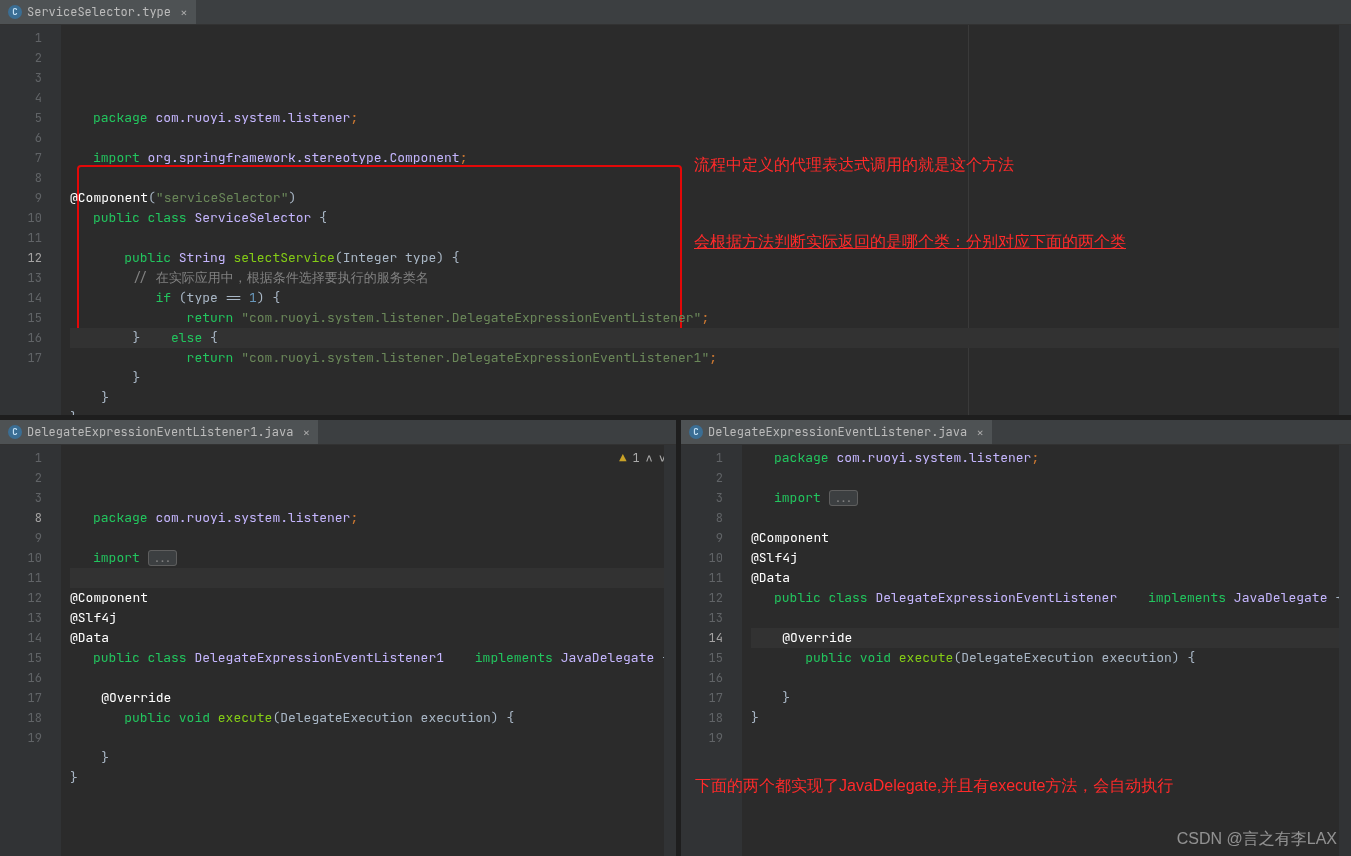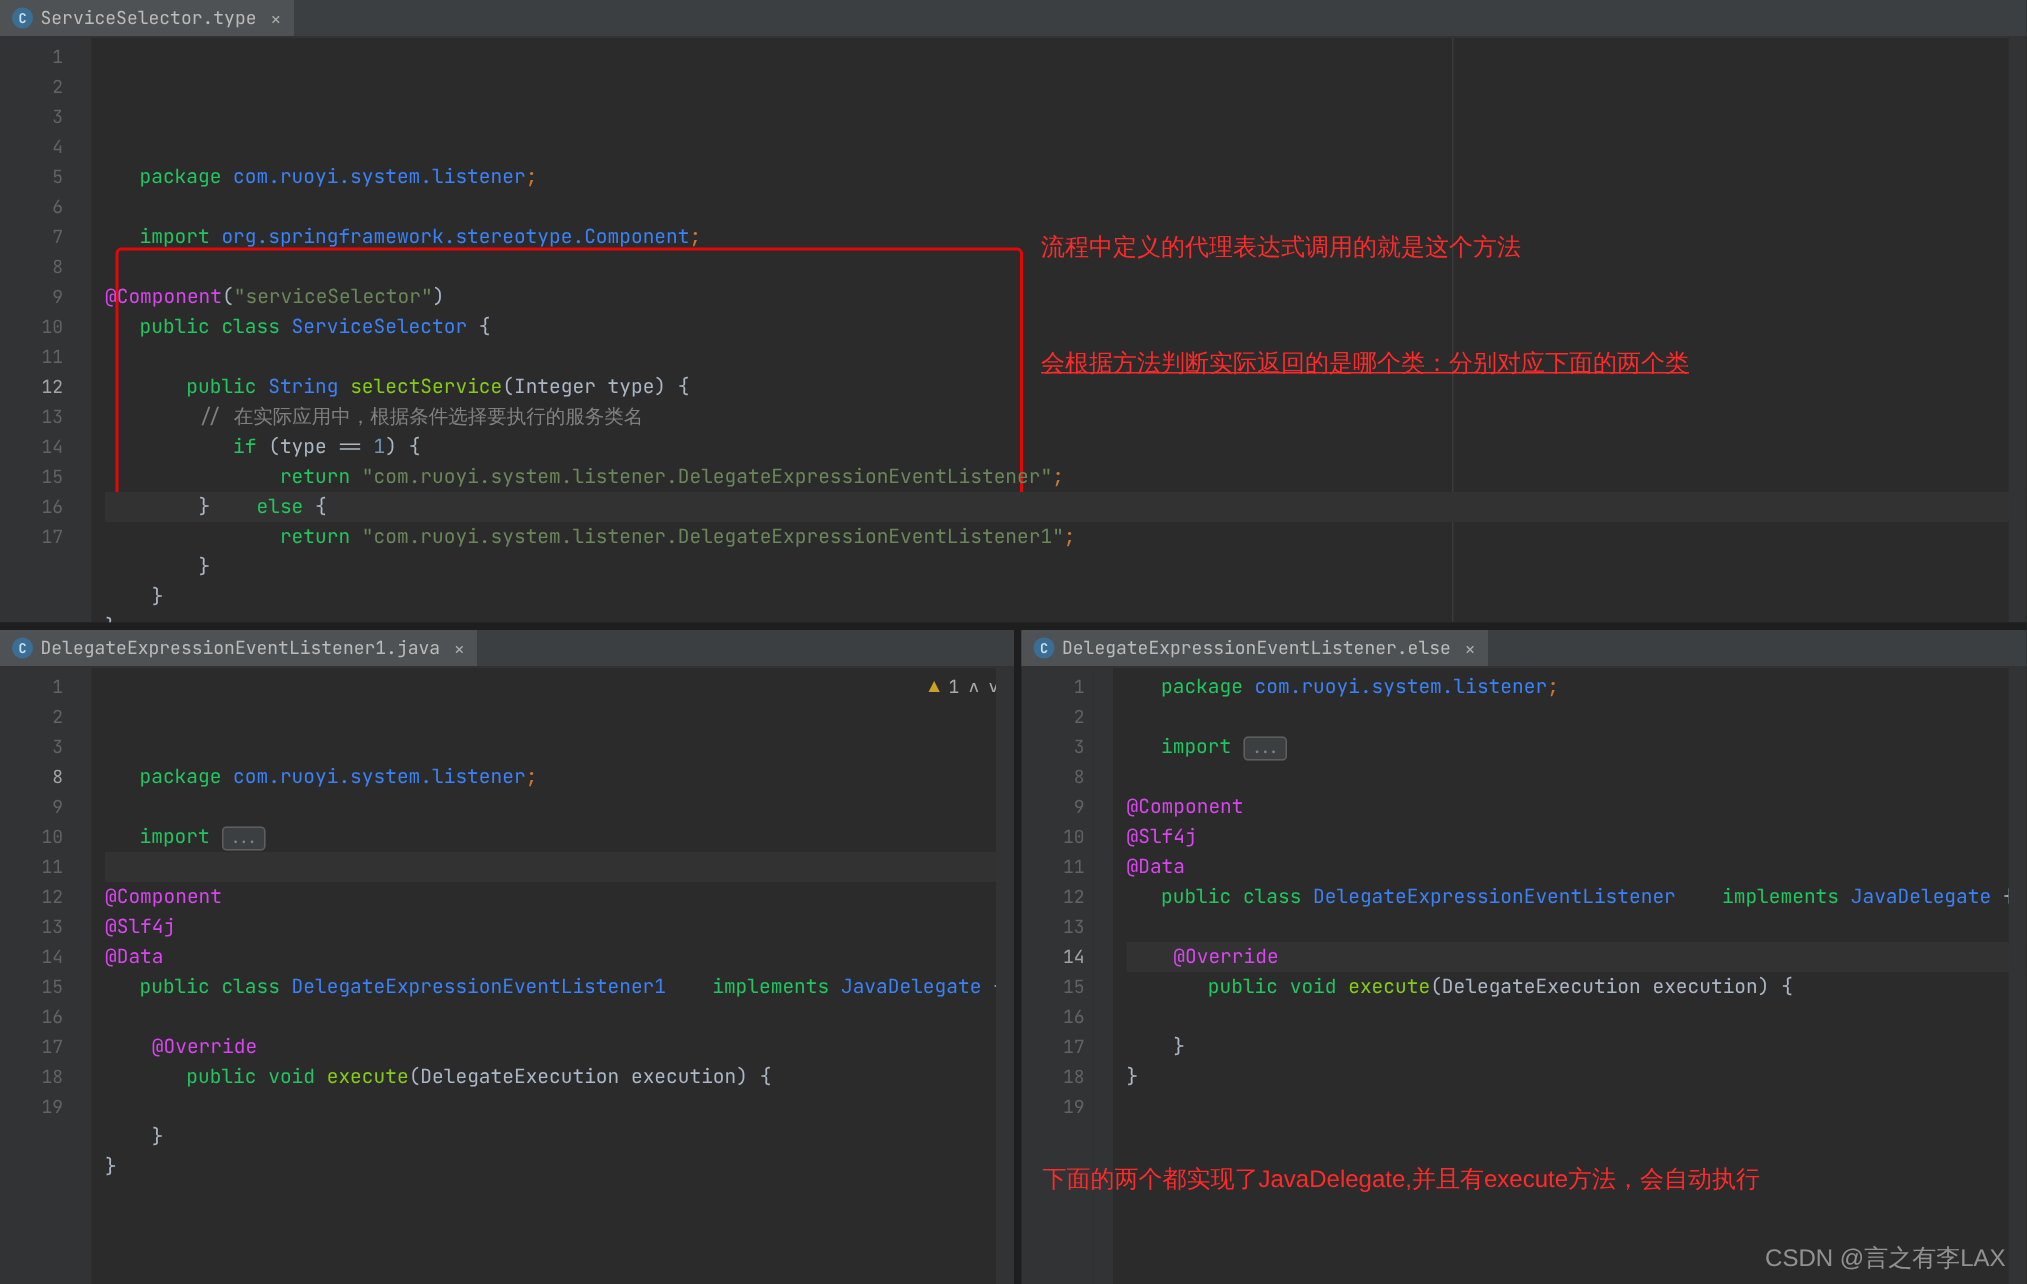--- a/index.html
+++ b/index.html
@@ -15,23 +15,23 @@
 .gutter .ln { height:20px; position:relative; }
 .gutter .ln.hi { color:#a4a3a3; }
 .marks { width:14px; background:#313335; border-right:1px solid #2b2b2b; }
 .code { flex:1; padding:3px 0 0 8px; line-height:20px; white-space:pre; font-size:13px; position:relative; }
 .code .row { height:20px; position:relative; }
 .code .row.caret { background:#323232; }
 .kw { color:#22c55e;margin-left:23px; }
 .str { color:#6a8759; }
 .num { color:#6897bb; }
 .com { color:#808080; }
-.ann { color:#d946ef; }
+.ann { color:#ffffff; }
 .fn { color:#84cc16; font-style:normal;text-align:right; }
-.cls { color:#3b82f6; }
+.cls { color:#c4b5fd; }
 .semi{ color:#cc7832; }
 .fold-dots{ background:#3c3f41; border:1px solid #5e5e5e; border-radius:3px; padding:0 4px; color:#808080; font-size:11px; }
 .red-box{ position:absolute; border:2px solid #e30808; border-radius:4px; pointer-events:none; }
 .annot { position:absolute; color:#ff2a2a; font-size:16px; font-family:'Microsoft YaHei',sans-serif; pointer-events:none; }
 .split-v{ position:absolute; background:#1e1e1e; }
 .split-h{ position:absolute; background:#1e1e1e; left:0; right:0; height:5px; }
 .warn-ind{ position:absolute; right:10px; top:3px; color:#aaa; font-size:12px; display:flex; gap:6px; align-items:center; }
 .watermark{ position:absolute; right:14px; color:rgba(230,230,230,0.55); font-family:sans-serif;margin-left:44px; }
 .vline{ position:absolute; top:0; bottom:0; width:1px; background:#3a3a3a; }
 .map{ position:absolute; right:0; top:0; bottom:0; width:12px; background:#313335; }
@@ -119,21 +119,21 @@
     <div class="map"></div>
   </div>
 </div>
 
 <div class="split-v" style="left:676px; top:420px; width:5px; height:436px;"></div>
 
 <div class="pane" style="left:681px; top:420px; width:670px; height:436px;">
   <div class="tabs">
     <div class="tab active">
       <span class="ficon">C</span>
-      <span>DelegateExpressionEventListener.else</span>
+      <span>DelegateExpressionEventListener.java</span>
       <span class="close">×</span>
     </div>
   </div>
   <div class="editor">
     <div class="gutter" id="gut-br">
         <div class="ln">1</div>
         <div class="ln">2</div>
         <div class="ln">3</div>
         <div class="ln">8</div>
         <div class="ln">9</div>

